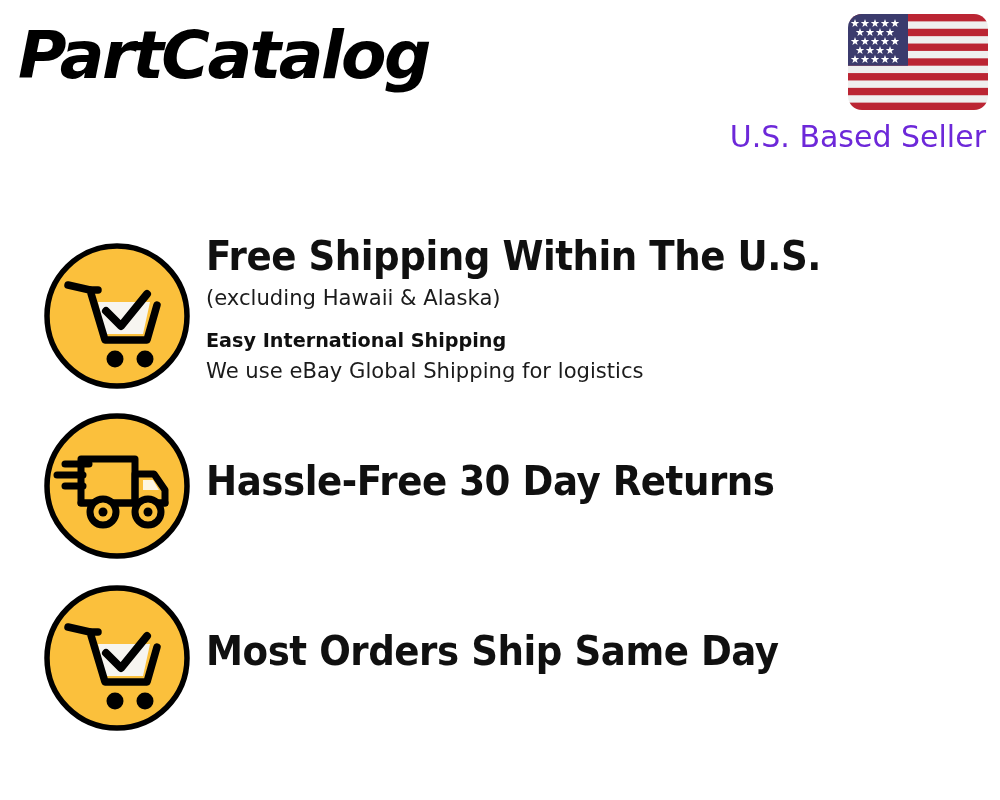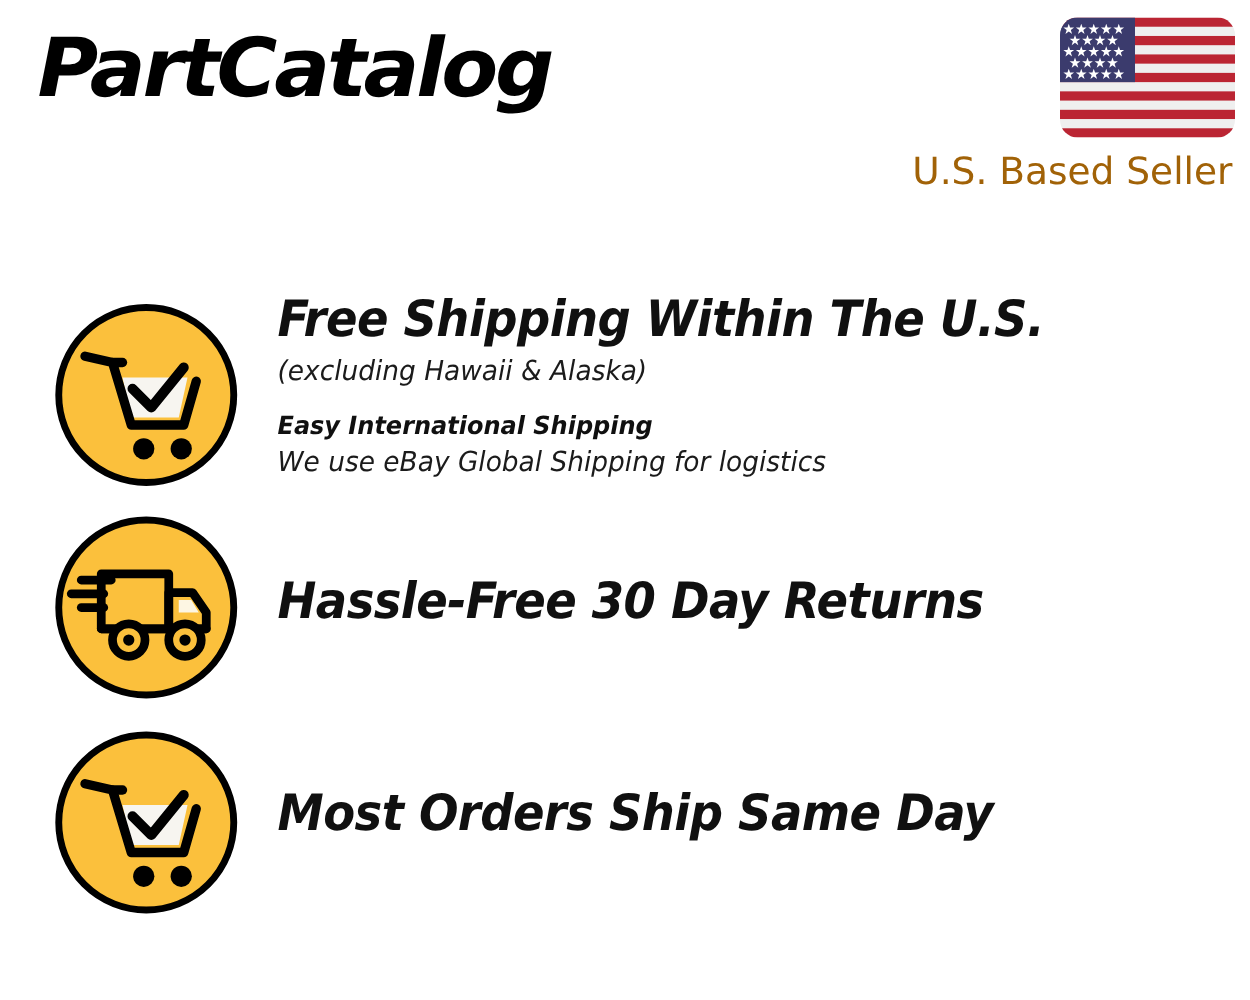--- a/index.html
+++ b/index.html
@@ -16,21 +16,21 @@
     position: relative;
     width: 1000px;
     height: 800px;
     background: #ffffff;
     overflow: hidden;
   }
 
   
   .brand-block {
     position: absolute;
-    left: 30px;
+    left: 18px;
     top: 22px;
     width: 470px;
     height: 92px;
   }
   .brand-wordmark {
     font-family: "DejaVu Sans", sans-serif;
     font-weight: bold;
     font-style: italic;
     font-size: 65px;
     line-height: 68px;
@@ -76,21 +76,21 @@
     position: relative;
   }
   .flag-svg { display: block; width: 148px; height: 106px; }
   .seller-label {
     display: block;
     margin-top: 2px;
     font-family: "DejaVu Sans", sans-serif;
     font-weight: normal;
     font-size: 30px;
     line-height: 34px;
-    color: #a16207;
+    color: #6d28d9;
     letter-spacing: 0px;
     white-space: nowrap;
     text-align: right;
     padding-right: 6px;
   }
 
   
   .features {
     position: absolute;
     left: 0;
@@ -110,24 +110,23 @@
     position: absolute;
     left: 43px;
     top: 14px;
     width: 148px;
     height: 148px;
   }
   .icon-badge svg { display: block; width: 148px; height: 148px; }
 
   .feature-text {
     position: absolute;
-    left: 222px;
+    left: 206px;
     top: 0;
     width: 760px;
-    font-style: italic;
   }
 
   .headline {
     font-family: "DejaVu Sans", sans-serif;
     font-weight: bold;
     font-size: 40px;
     line-height: 46px;
     color: #101010;
     letter-spacing: -0.5px;
     white-space: nowrap;

